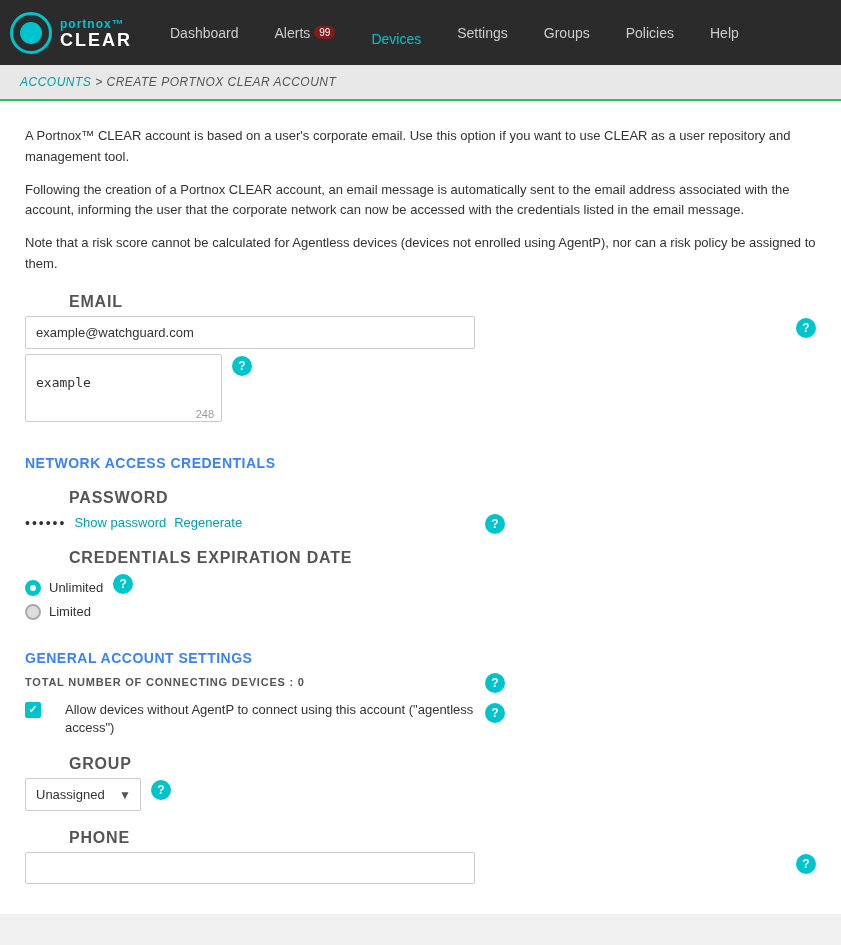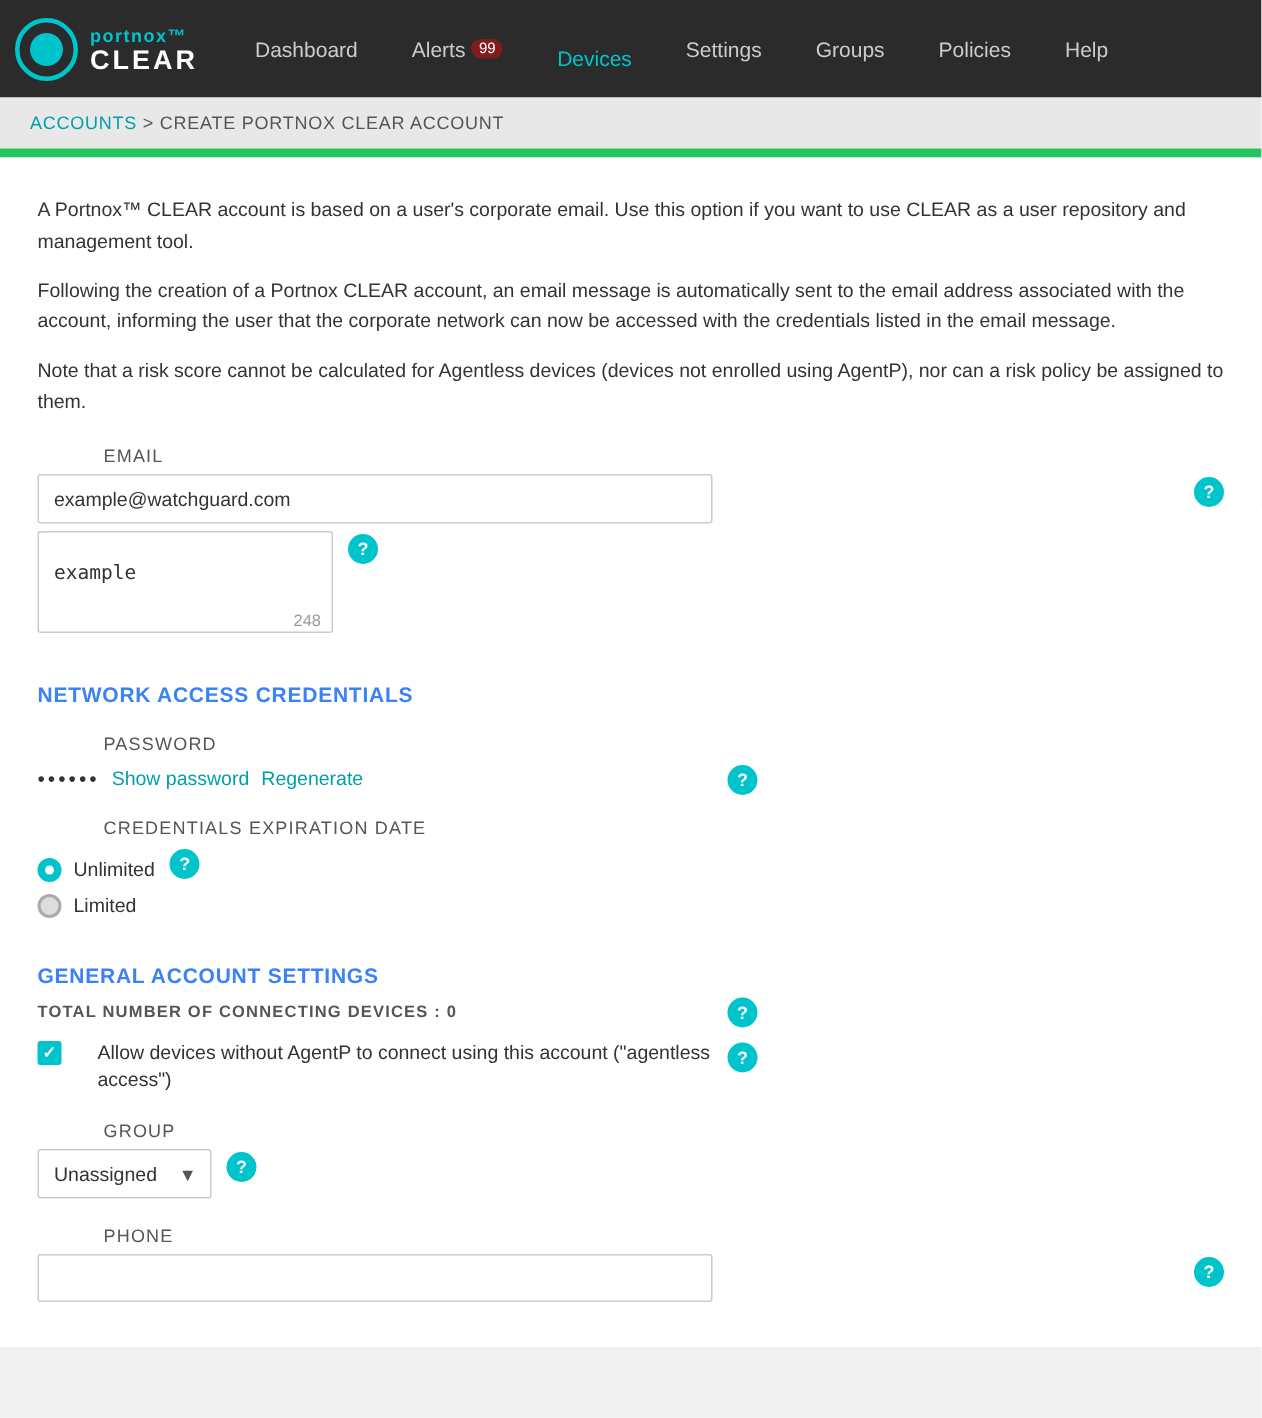--- a/index.html
+++ b/index.html
@@ -74,21 +74,22 @@
       border-radius: 10px;
       font-size: 10px;
       padding: 1px 5px;
       margin-left: 4px;
     }
 
     
     .breadcrumb-bar {
       background: #e8e8e8;
       padding: 10px 20px;
-      border-bottom: 6px solid #22c55e;
+      border-bottom: 2px solid #22c55e;
+      font-style: italic;
     }
     .breadcrumb-text {
       font-size: 12px;
       color: #555;
       letter-spacing: 0.5px;
     }
     .breadcrumb-text span.link {
       color: #00a0a8;
       cursor: pointer;
     }
@@ -105,22 +106,22 @@
       font-size: 13px;
       line-height: 1.6;
       margin-bottom: 12px;
     }
 
     
     .form-section {
       margin-top: 5px;
     }
     .field-label {
-      font-size: 12px;
-      font-weight: normal;
+      font-size: 16px;
+      font-weight: bold;
       color: #555;
       letter-spacing: 0.8px;
       margin-bottom: 5px;
       text-transform: uppercase;
       margin-top: 18px;
       padding-left: 44px;
     }
     .field-row {
       display: flex;
       align-items: flex-start;

